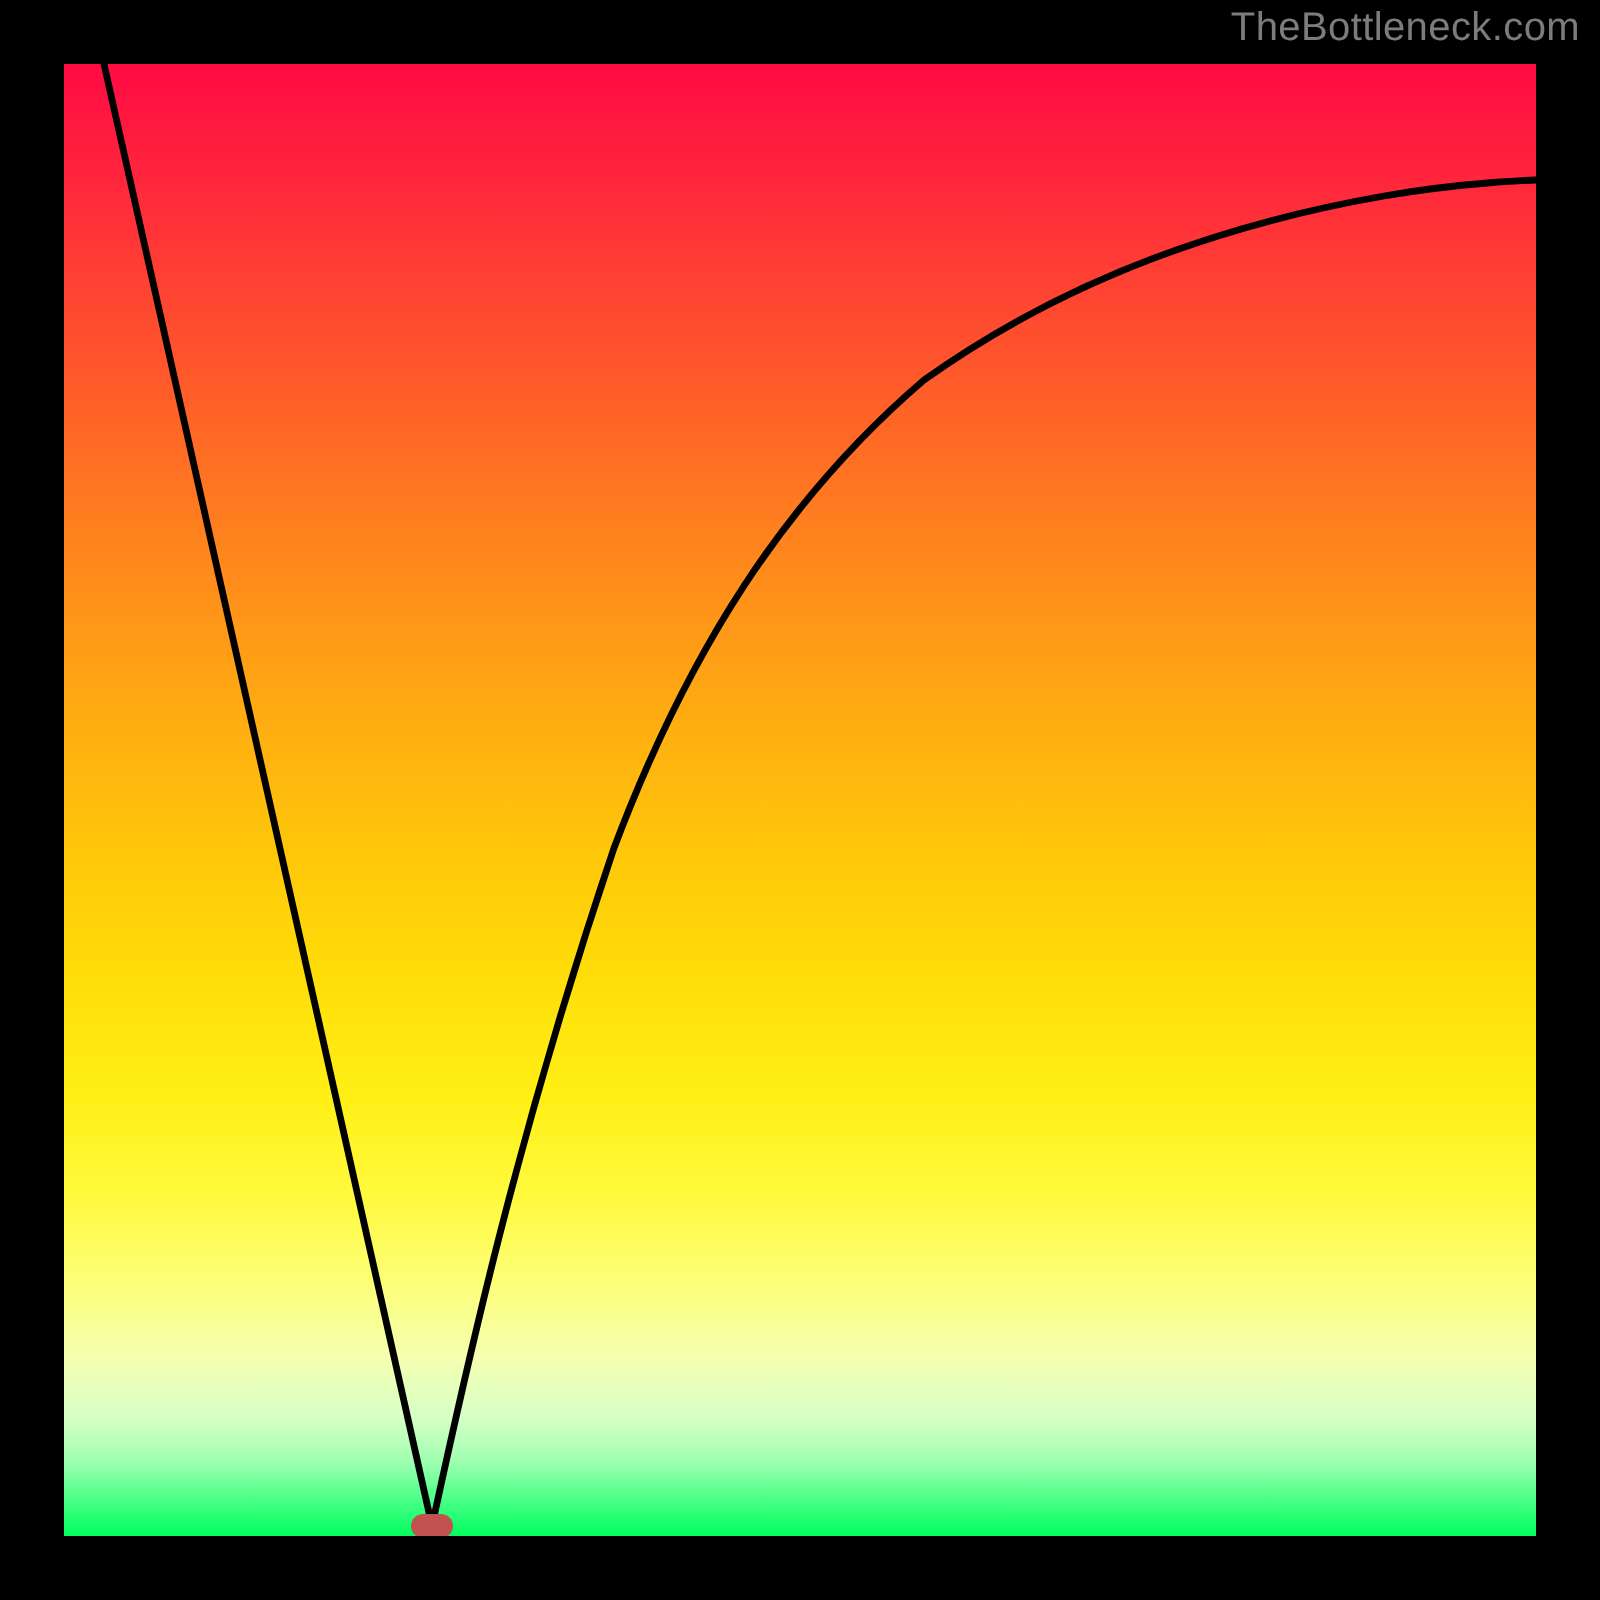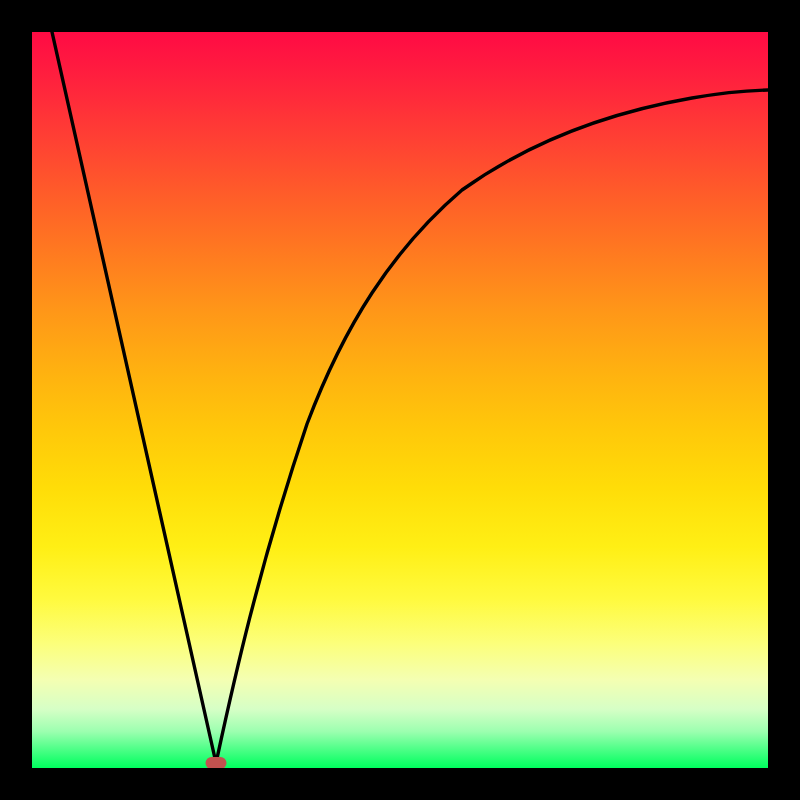--- a/index.html
+++ b/index.html
@@ -86,13 +86,14 @@
                L 184 731
                C 199 662, 225 540, 275 392
                C 312 294, 360 218, 430 158
                C 500 108, 580 80, 660 66
                C 700 59, 736 58, 736 58" fill="none" stroke="#000" stroke-width="3.4" stroke-linecap="round"></path>
     </svg>
 
     <div class="marker" style="left:184px; top:731px;"></div>
   </div>
 
+  <div class="watermark">TheBottleneck.com</div>
 </div>
 
 </body></html>

